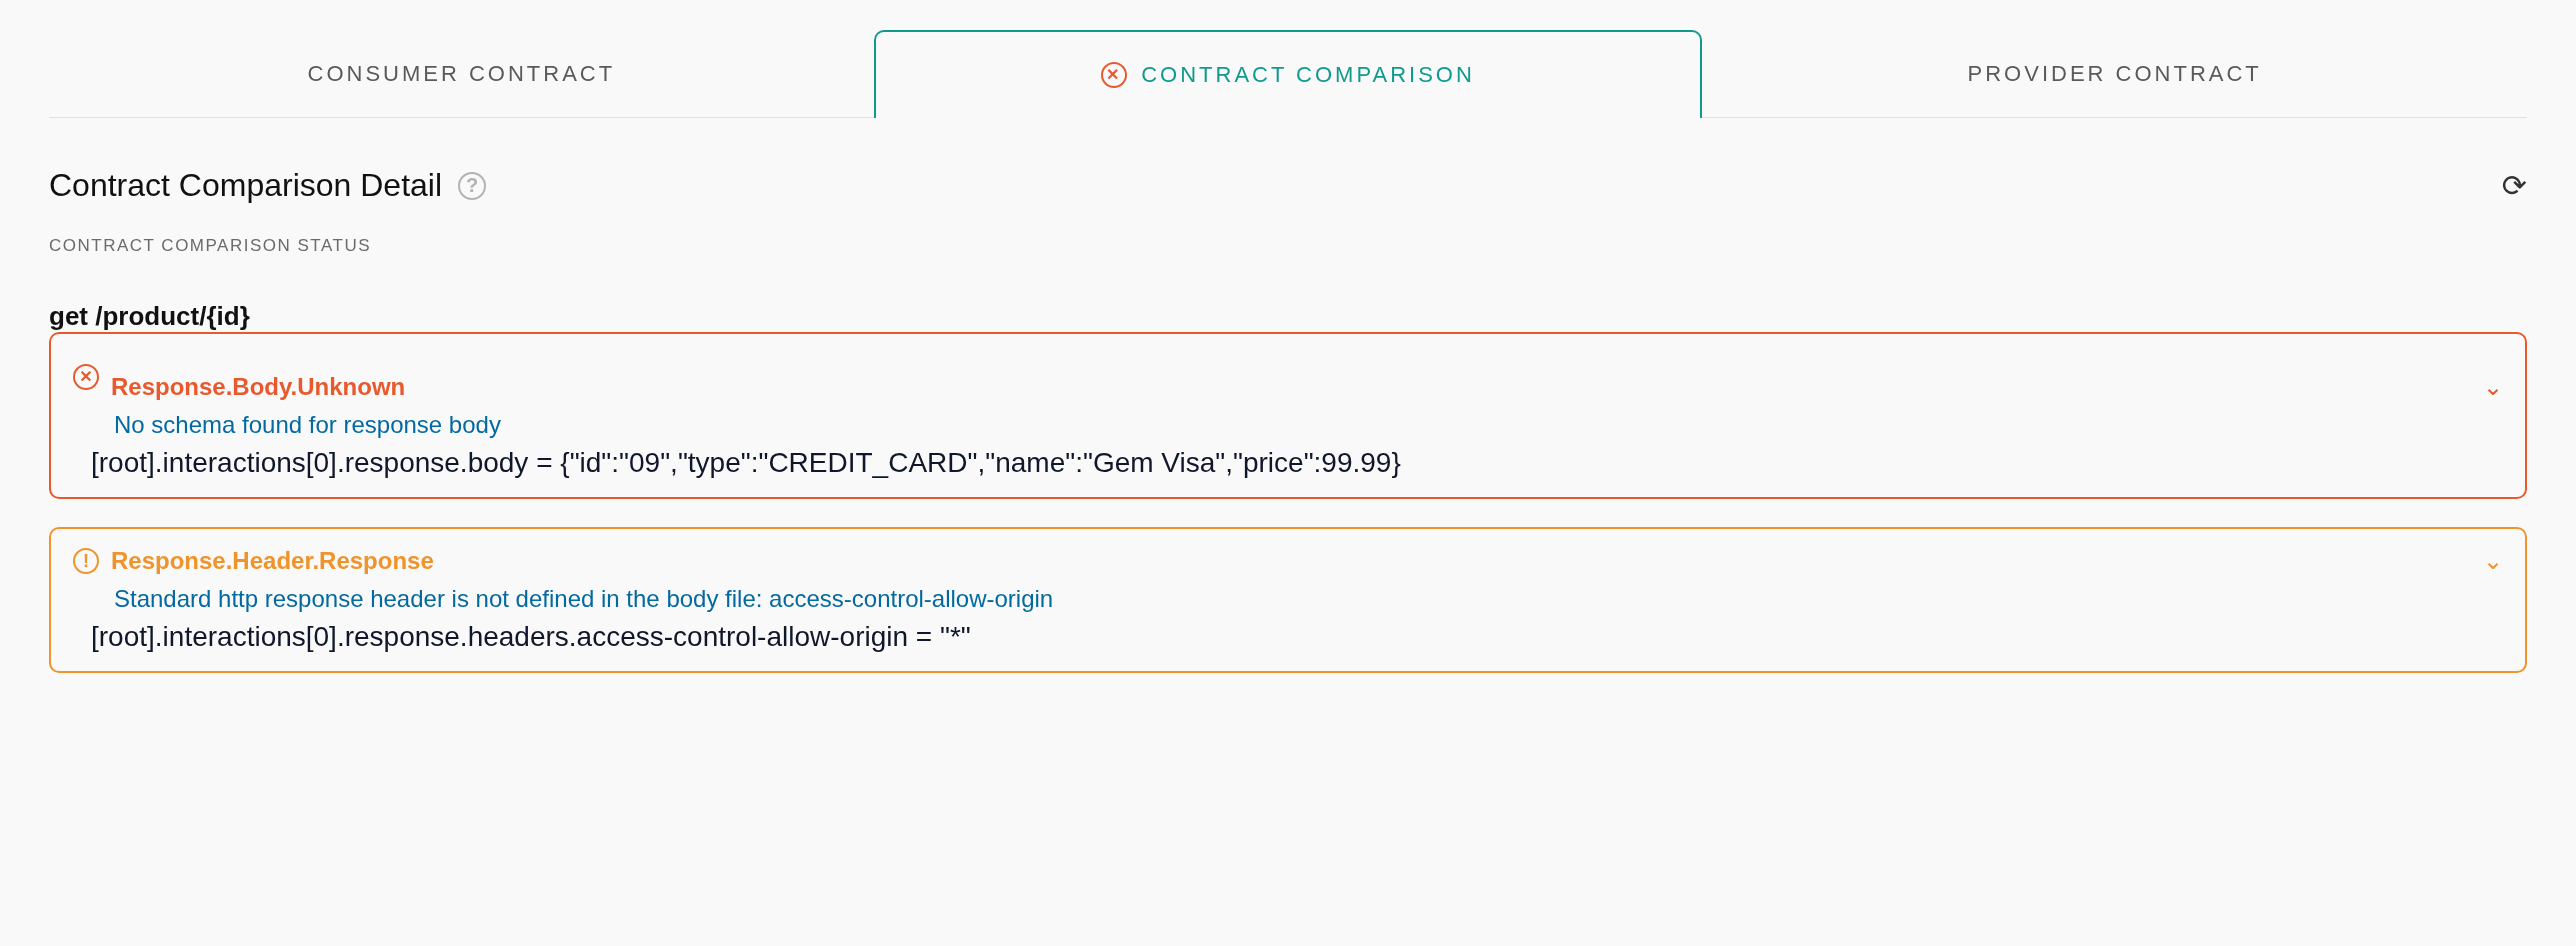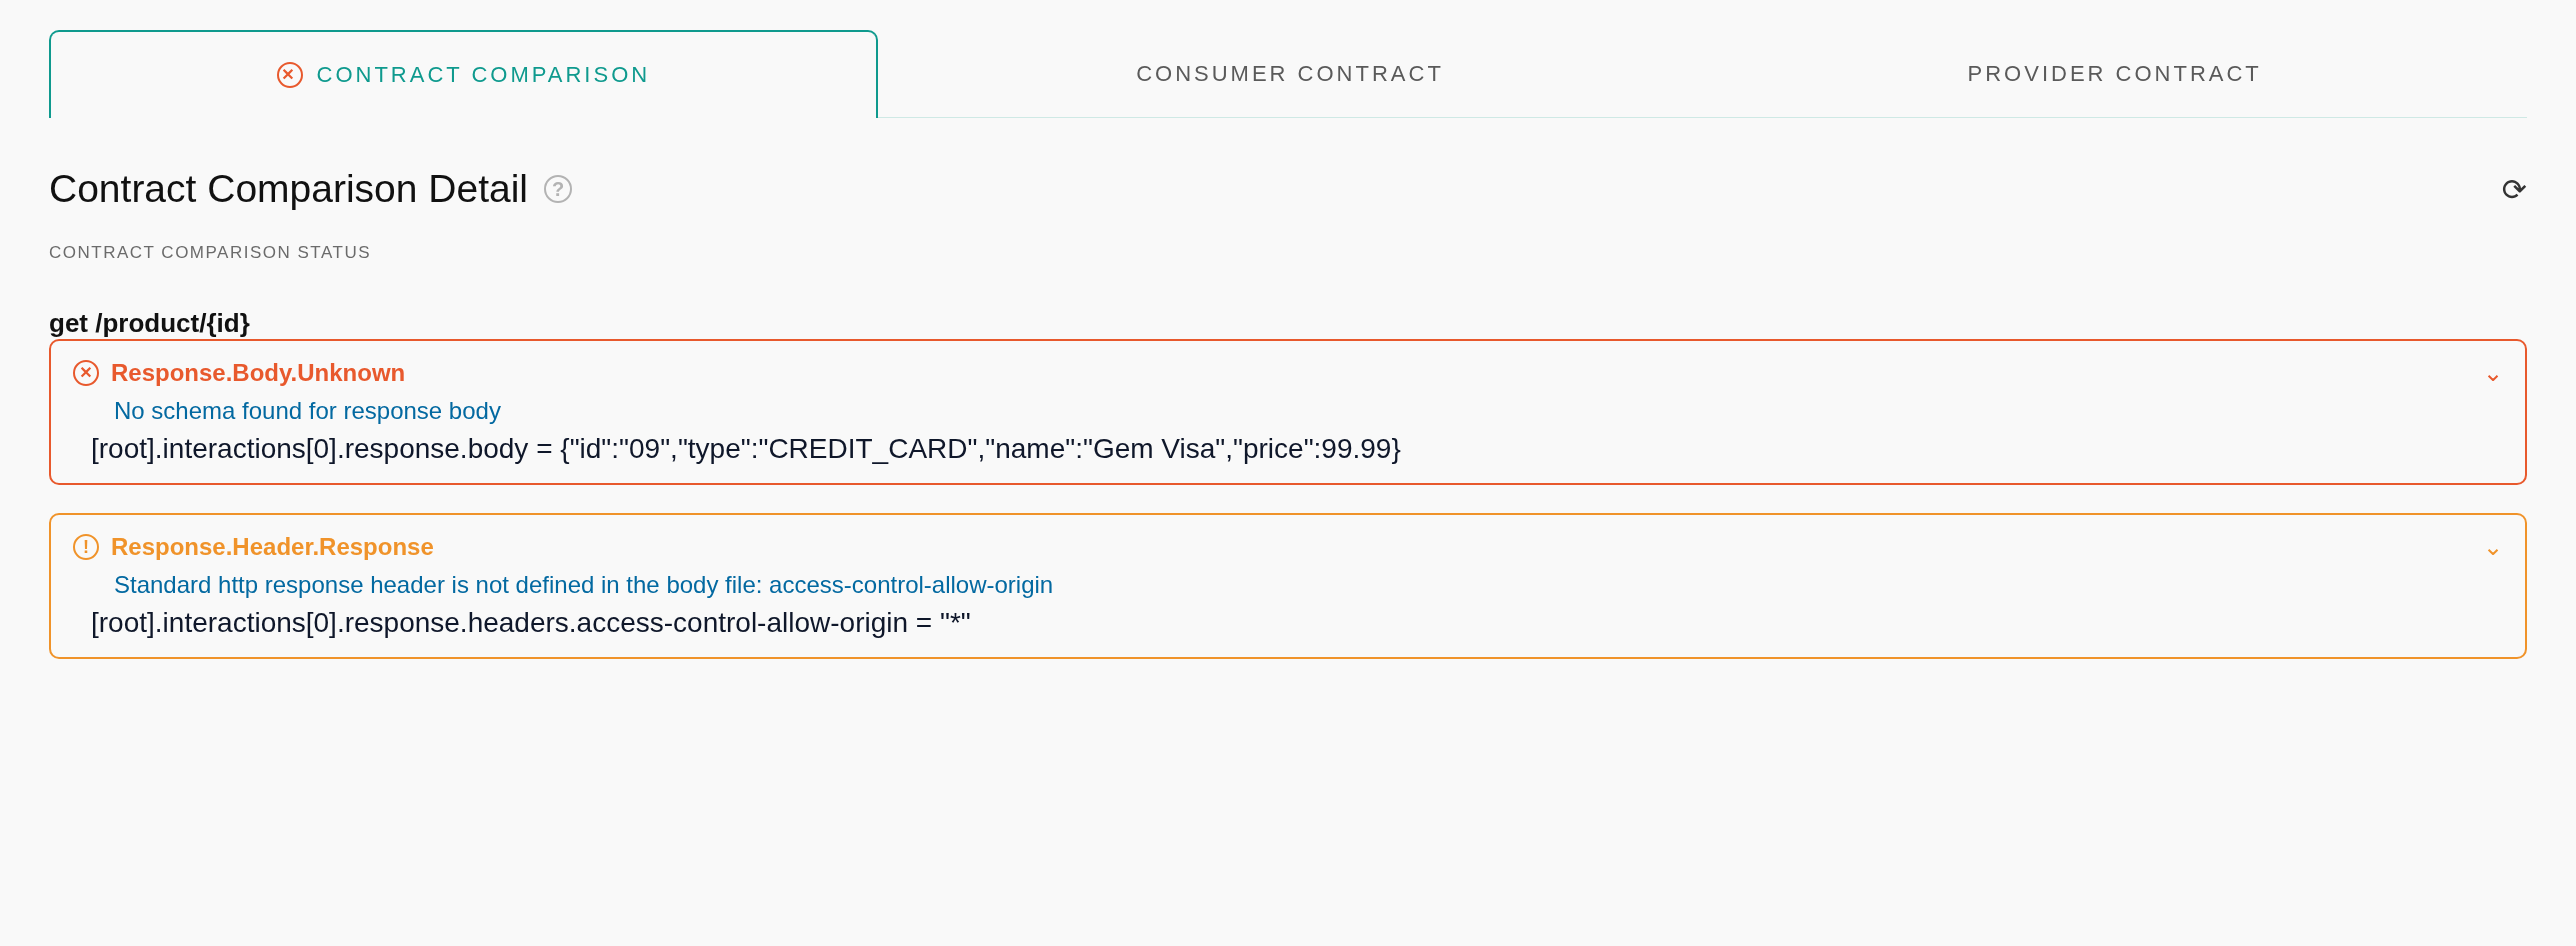--- a/index.html
+++ b/index.html
@@ -42,21 +42,21 @@
 
   
   .title-row {
     display: flex;
     align-items: center;
     justify-content: space-between;
     margin-top: 49px;
     margin-bottom: 30px;
   }
   .title-left { display: flex; align-items: center; gap: 16px; }
-  .page-title { font-size: 39px; font-weight: 400; color: #111; }
+  .page-title { font-size: 32px; font-weight: 400; color: #111; }
   .help-icon {
     width: 28px; height: 28px;
     border: 2.5px solid #b3b3b3;
     border-radius: 50%;
     display: inline-flex; align-items: center; justify-content: center;
     color: #b3b3b3; font-size: 20px; font-weight: 600;
   }
   .refresh-icon { font-size: 30px; color: #333; cursor: pointer; }
 
   
@@ -90,21 +90,21 @@
   .card-header {
     display: flex;
     align-items: center;
     gap: 12px;
     margin-bottom: 10px;
   }
   .card-chevron {
     position: absolute; right: 22px; top: 18px;
     font-size: 24px;
   }
-  .card.error .card-title, .card.error .card-chevron { color: #e8592d; }
+  .card.error .card-title, .card.error .card-chevron { color: #e8592d; margin-top: 21px; }
   .card.warn  .card-title, .card.warn  .card-chevron { color: #f0932a; }
   .card-title { font-size: 24px; font-weight: 700; }
   .card-body-line { font-size: 24px; color: #0369a1; margin-left: 41px; margin-bottom: 8px; }
   .card-path { font-size: 28px; color: #0f172a; margin-left: 18px; }
 
   
   .circle-icon {
     width: 26px; height: 26px;
     border-radius: 50%;
     display: inline-flex; align-items: center; justify-content: center;
@@ -117,26 +117,26 @@
   .icon-error::before { content: "✕"; font-size:16px; line-height:1; }
   .icon-warn {
     border: 2.5px solid #f0932a; color: #f0932a;
   }
   .icon-warn::before { content: "!"; font-size:18px; line-height:1; }
 </style>
 </head>
 <body>
 
 <div class="tabs">
+  <div class="tab">
+    <span>CONSUMER CONTRACT</span>
+  </div>
   <div class="tab active">
     <span class="circle-icon icon-error"></span>
     <span>CONTRACT COMPARISON</span>
-  </div>
-  <div class="tab">
-    <span>CONSUMER CONTRACT</span>
   </div>
   <div class="tab">
     <span>PROVIDER CONTRACT</span>
   </div>
 </div>
 
 <div class="title-row">
   <div class="title-left">
     <h1 class="page-title">Contract Comparison Detail</h1>
     <span class="help-icon">?</span>

